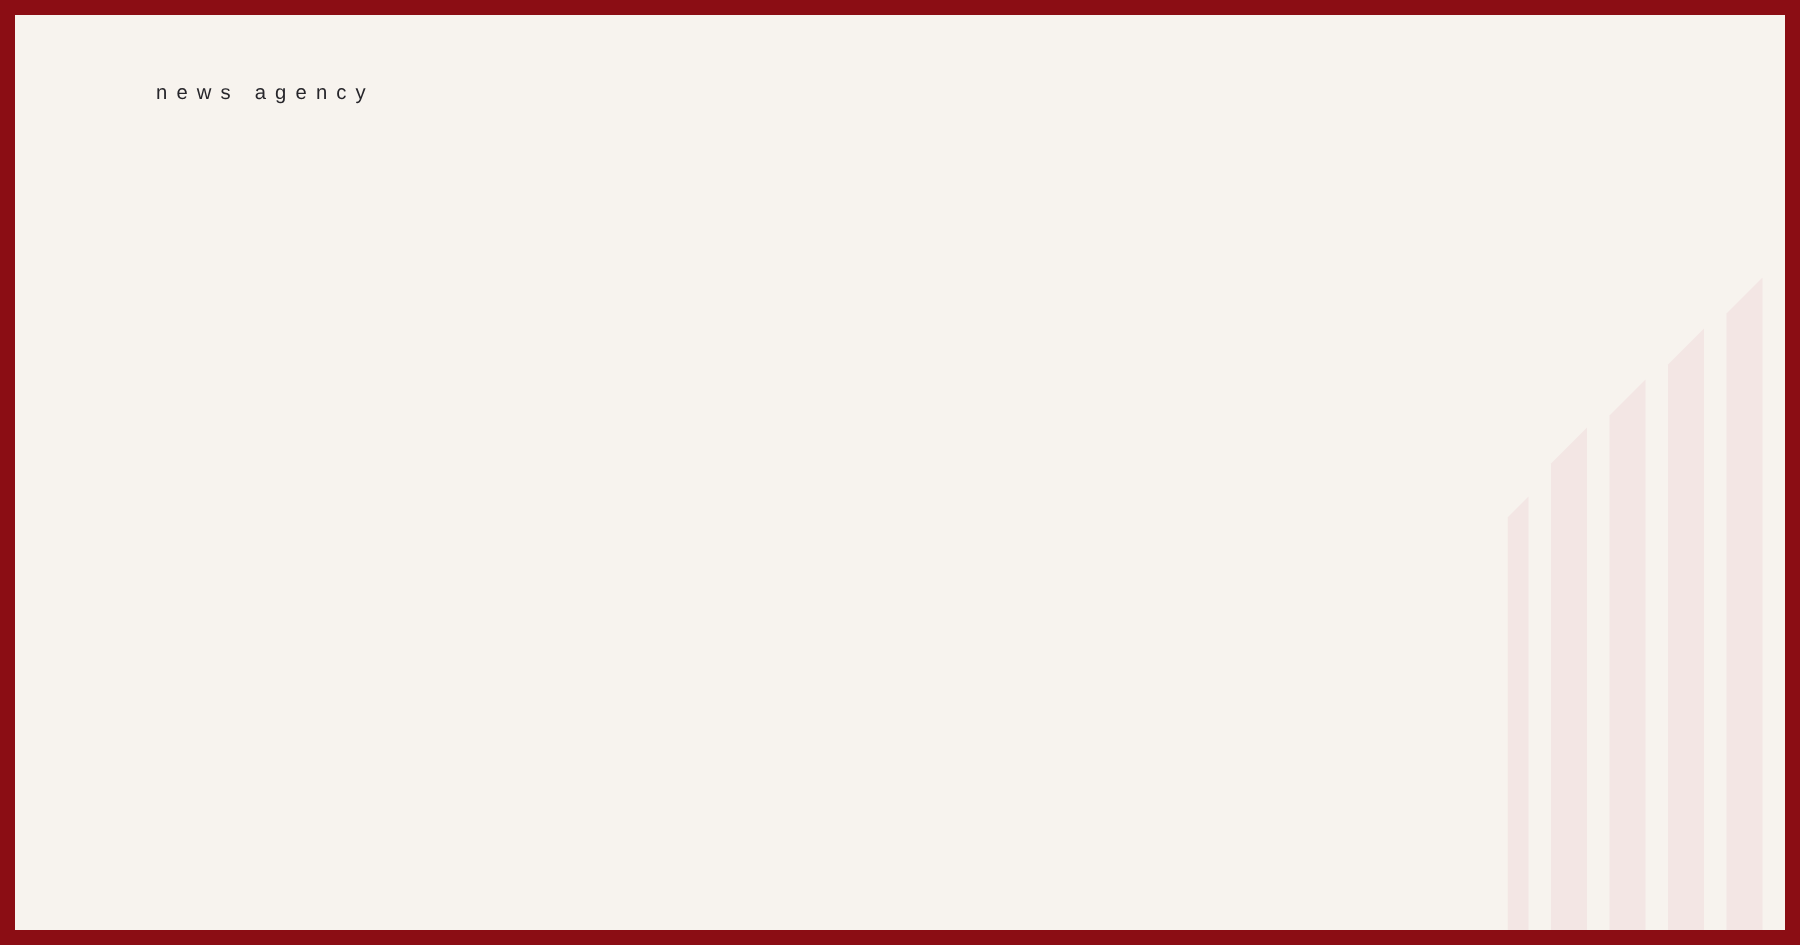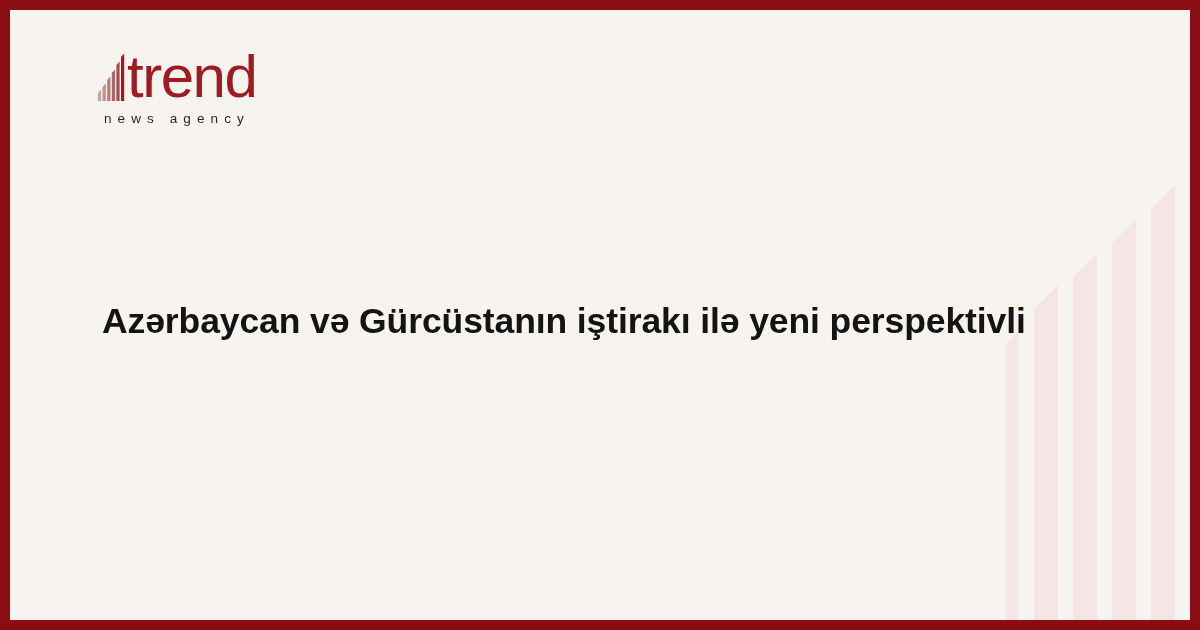--- a/index.html
+++ b/index.html
@@ -108,36 +108,20 @@
           <path d="M0,435 L0,160 L14,146 L14,435 Z"></path>
           <path d="M29,435 L29,124 L53,100 L53,435 Z"></path>
           <path d="M68,435 L68,92  L92,68  L92,435 Z"></path>
           <path d="M107,435 L107,58 L131,34 L131,435 Z"></path>
           <path d="M146,435 L146,24 L170,0  L170,435 Z"></path>
         </g>
       </svg>
     </div>
 
     <div class="logo">
-      <div class="logo-mark">
-        <span class="logo-bars">
-          <svg width="30" height="52" viewBox="0 0 30 52" aria-hidden="true">
-            <g>
-              <path d="M0,52 L0,44 L3.2,40.6 L3.2,52 Z" fill="#C9A0A2"></path>
-              <path d="M4.6,52 L4.6,38 L7.8,34.6 L7.8,52 Z" fill="#C08E90"></path>
-              <path d="M9.2,52 L9.2,31 L12.4,27.6 L12.4,52 Z" fill="#B57A7E"></path>
-              <path d="M13.8,52 L13.8,24 L17,20.6 L17,52 Z" fill="#AB6468"></path>
-              <path d="M18.4,52 L18.4,16 L21.6,12.6 L21.6,52 Z" fill="#A34A50"></path>
-              <path d="M23,52 L23,8 L26.2,4.6 L26.2,52 Z" fill="#9E1B22"></path>
-            </g>
-          </svg>
-        </span>
-        <span class="logo-word">trend</span>
-      </div>
       <div class="logo-sub">news agency</div>
     </div>
 
     <h1 class="headline">
-      <span class="headline-line">Azərbaycan və Gürcüstanın iştirakı ilə yeni perspektivli</span>
     </h1>
 
   </div>
 </div>
 
 </body></html>

